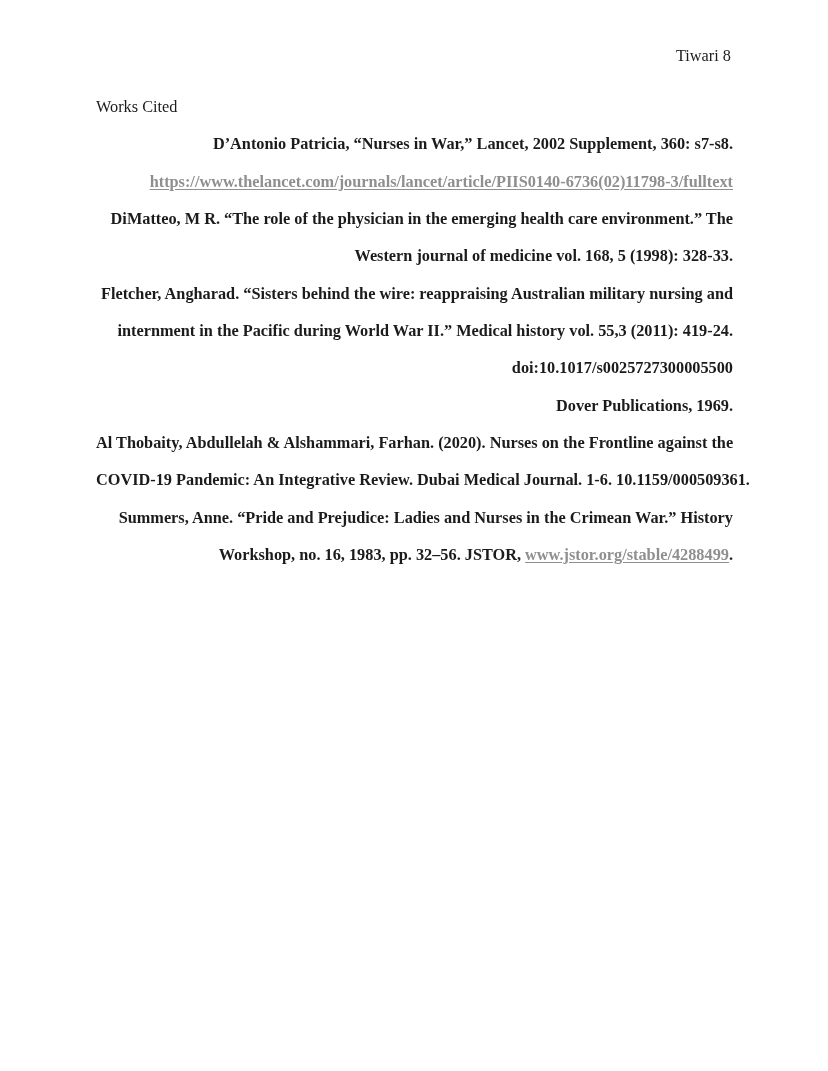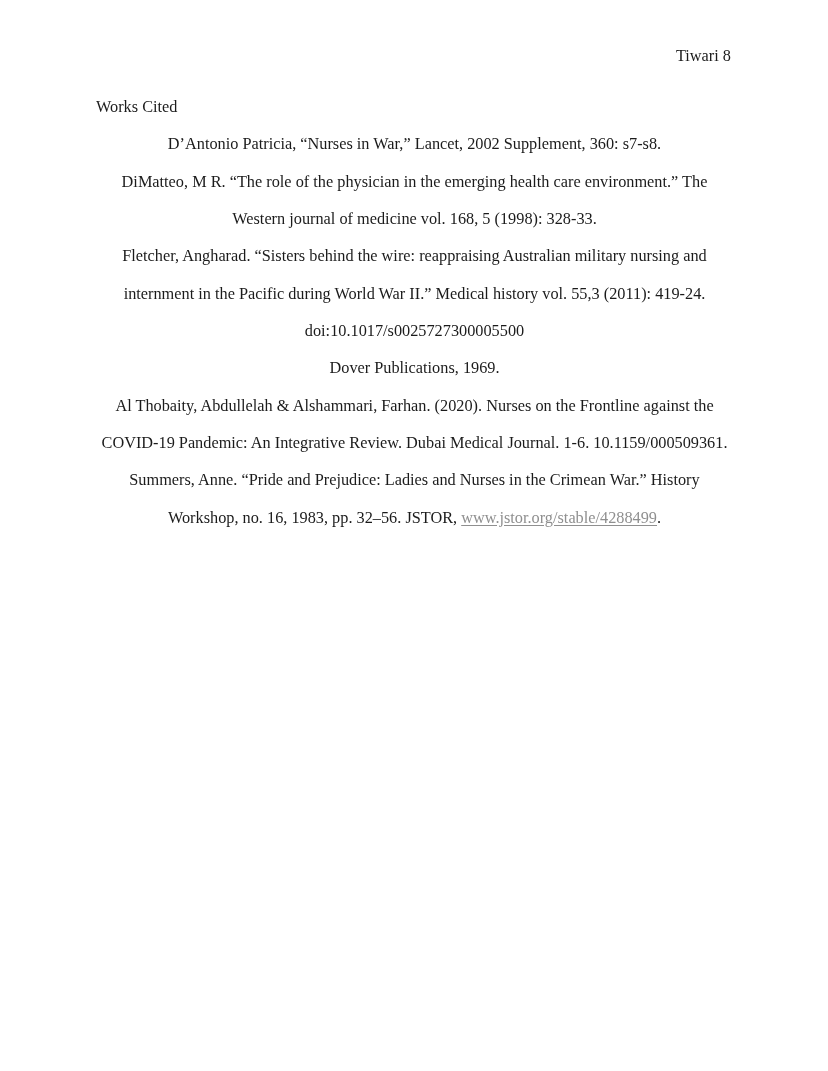--- a/index.html
+++ b/index.html
@@ -28,21 +28,22 @@
     right: 95px;
     font-size: 16.3px;
     line-height: 37.35px;
   }
   .doc-title {
     text-align: left;
     white-space: nowrap;
   }
   .line {
     white-space: nowrap;
-    text-align: center;
+    text-align: right;
+    font-weight: bold;
   }
   a.doc-link {
     color: #8f8f8f;
     text-decoration: underline;
     text-decoration-color: #8f8f8f;
     text-underline-offset: 2px;
     cursor: pointer;
   }
 </style>
 </head>
@@ -53,20 +54,23 @@
   <div class="running-head">
     <span>Tiwari 8</span>
   </div>
 
   <div class="content">
 
     <div class="doc-title">Works Cited</div>
 
     <div>
       <div class="line">D’Antonio Patricia, “Nurses in War,” Lancet, 2002 Supplement, 360: s7-s8.</div>
+      <div class="line">
+        <a class="doc-link" href="#">https://www.thelancet.com/journals/lancet/article/PIIS0140-6736(02)11798-3/fulltext</a>
+      </div>
     </div>
 
     <div>
       <div class="line">DiMatteo, M R. “The role of the physician in the emerging health care environment.” The</div>
       <div class="line">Western journal of medicine vol. 168, 5 (1998): 328-33.</div>
     </div>
 
     <div>
       <div class="line">Fletcher, Angharad. “Sisters behind the wire: reappraising Australian military nursing and</div>
       <div class="line">internment in the Pacific during World War II.” Medical history vol. 55,3 (2011): 419-24.</div>

